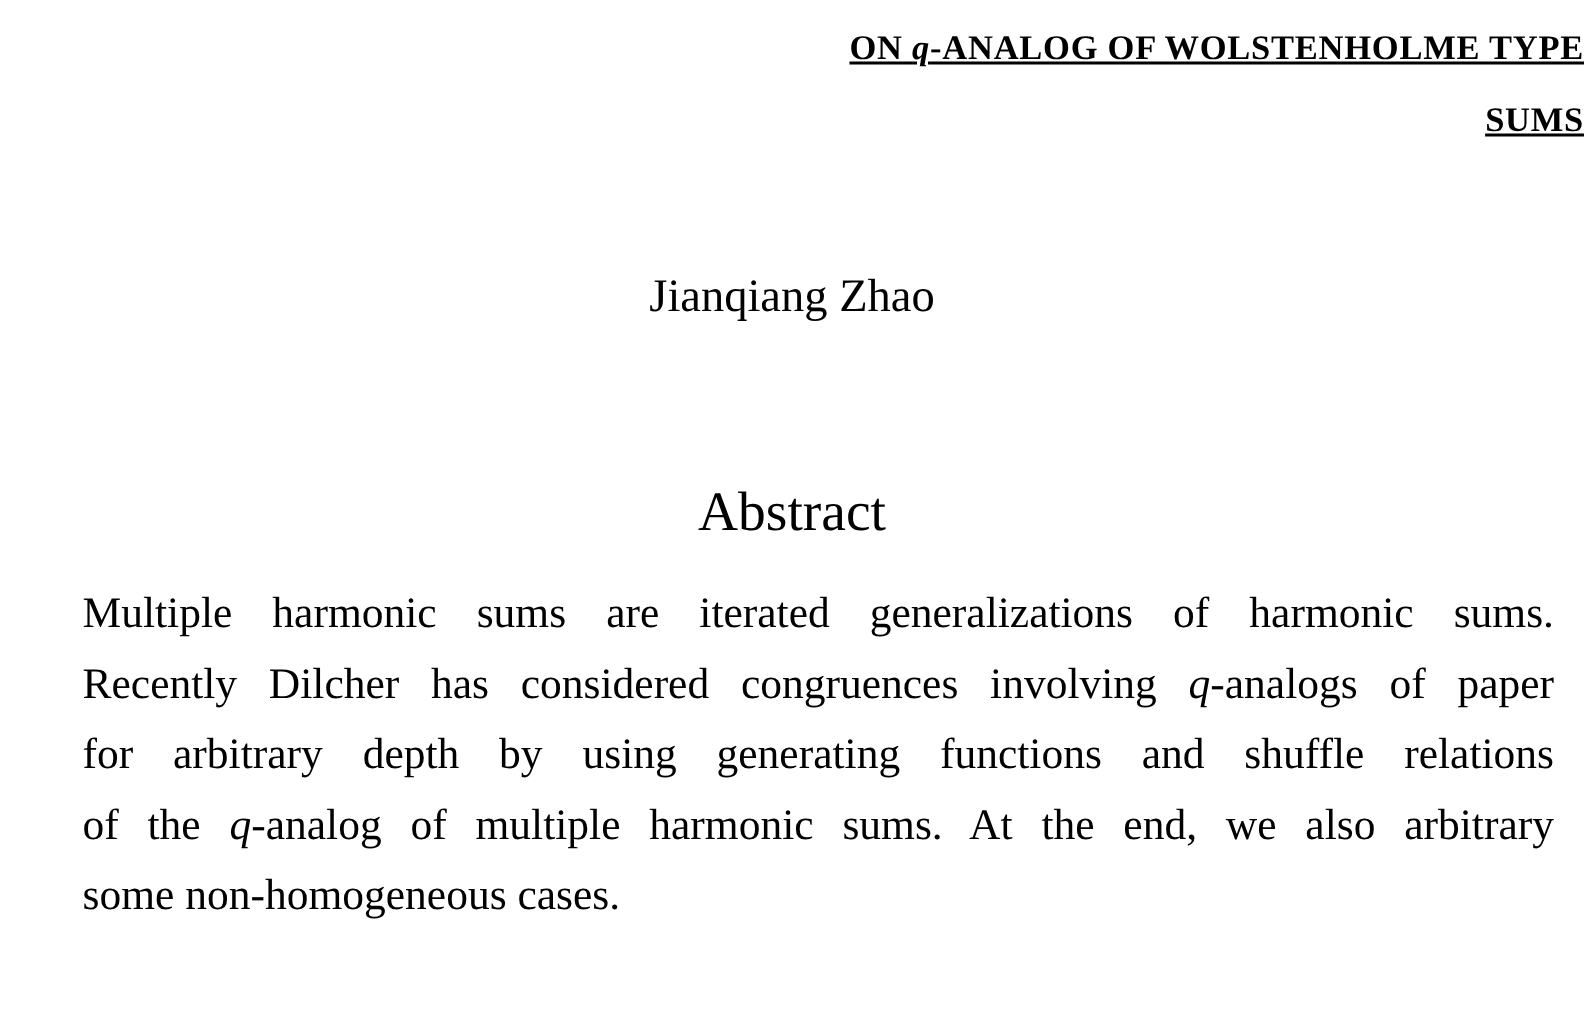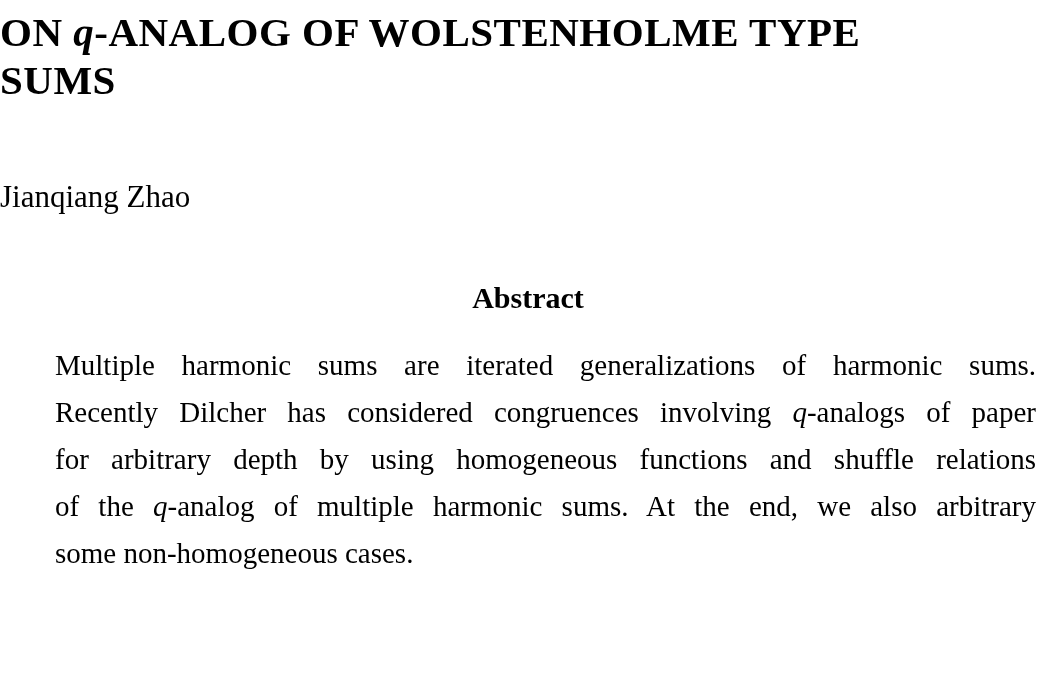--- a/index.html
+++ b/index.html
@@ -9,41 +9,42 @@
   body {
     width: 1056px;
     height: 683px;
     background: #ffffff;
     color: #000000;
     font-family: "Liberation Serif", serif;
     overflow: hidden;
   }
   .title {
     margin-top: 8px;
-    text-align: left;
+    text-align: right;
     font-weight: bold;
-    font-size: 41px;
+    font-size: 23px;
     line-height: 48px;
     letter-spacing: 0.5px;
+    text-decoration: underline;
   }
   .title i {
     font-style: italic;
     font-weight: bold;
   }
   .author {
     margin-top: 73px;
-    text-align: left;
+    text-align: center;
     font-size: 31px;
     line-height: 40px;
   }
   .abstract-heading {
-    margin-top: 61px;
+    margin-top: 105px;
     text-align: center;
-    font-weight: bold;
-    font-size: 30px;
+    font-weight: normal;
+    font-size: 37px;
     line-height: 40px;
   }
   .abstract-body {
     margin-top: 24px;
     padding: 0 20px;
     font-size: 29px;
     line-height: 47px;
   }
   .abstract-body .line {
     text-align: justify;
@@ -68,16 +69,16 @@
   <div>SUMS</div>
 </div>
 
 <div class="author">Jianqiang Zhao</div>
 
 <div class="abstract-heading">Abstract</div>
 
 <div class="abstract-body">
   <div class="line jl">Multiple harmonic sums are iterated generalizations of harmonic sums.</div>
   <div class="line jl"><span>Recently Dilcher has considered congruences involving </span><i>q</i><span>-analogs of paper</span></div>
-  <div class="line jl">for arbitrary depth by using homogeneous functions and shuffle relations</div>
+  <div class="line jl">for arbitrary depth by using generating functions and shuffle relations</div>
   <div class="line jl"><span>of the </span><i>q</i><span>-analog of multiple harmonic sums. At the end, we also arbitrary</span></div>
   <div class="line last">some non-homogeneous cases.</div>
 </div>
 
 </body></html>

